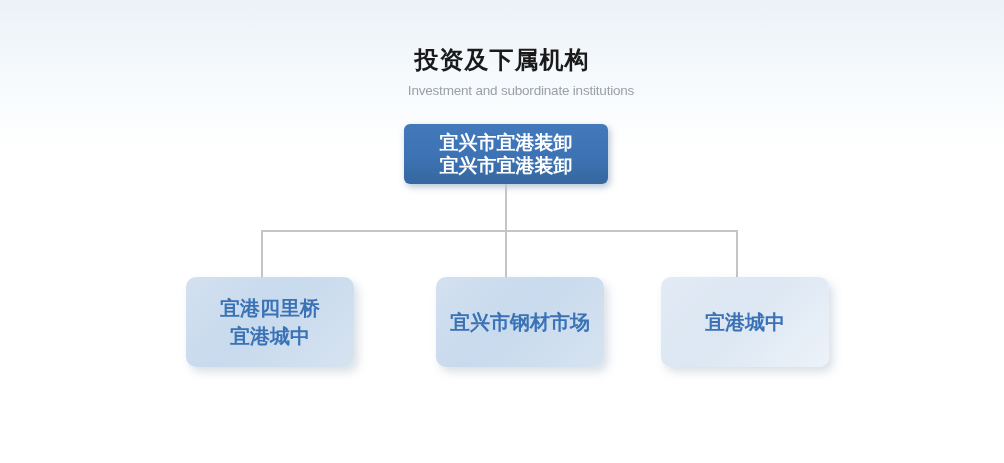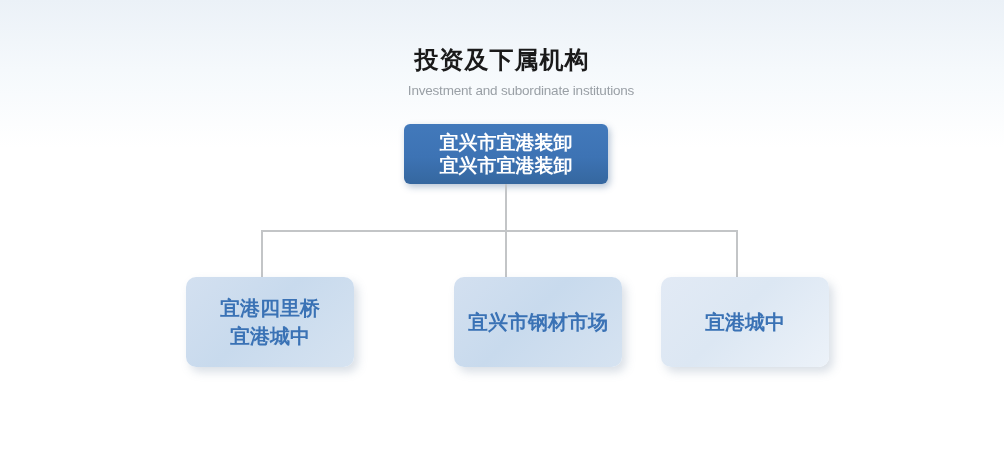--- a/index.html
+++ b/index.html
@@ -69,21 +69,21 @@
     line-height: 28px;
     box-shadow: 4px 5px 10px rgba(120, 140, 165, 0.28);
   }
   .node-child.shade-a {
     background: linear-gradient(135deg, #d3e0f0 0%, #c8daed 45%, #d6e3f1 100%);
   }
   .node-child.shade-b {
     background: linear-gradient(135deg, #e2eaf5 0%, #dce7f3 45%, #ecf2f9 100%);
   }
   .node-child-1 { left: 186px; }
-  .node-child-2 { left: 454px; gap: 40px; }
+  .node-child-2 { left: 436px; gap: 40px; }
   .node-child-3 { left: 661px; }
   .line {
     position: absolute;
     background: var(--connector);
   }
   .line-trunk     { left: 505px; top: 184px; width: 2px;  height: 48px; }
   .line-horiz     { left: 261px; top: 230px; width: 477px; height: 2px; }
   .line-drop-1    { left: 261px; top: 230px; width: 2px;  height: 48px; }
   .line-drop-2    { left: 505px; top: 230px; width: 2px;  height: 48px; }
   .line-drop-3    { left: 736px; top: 230px; width: 2px;  height: 48px; }

